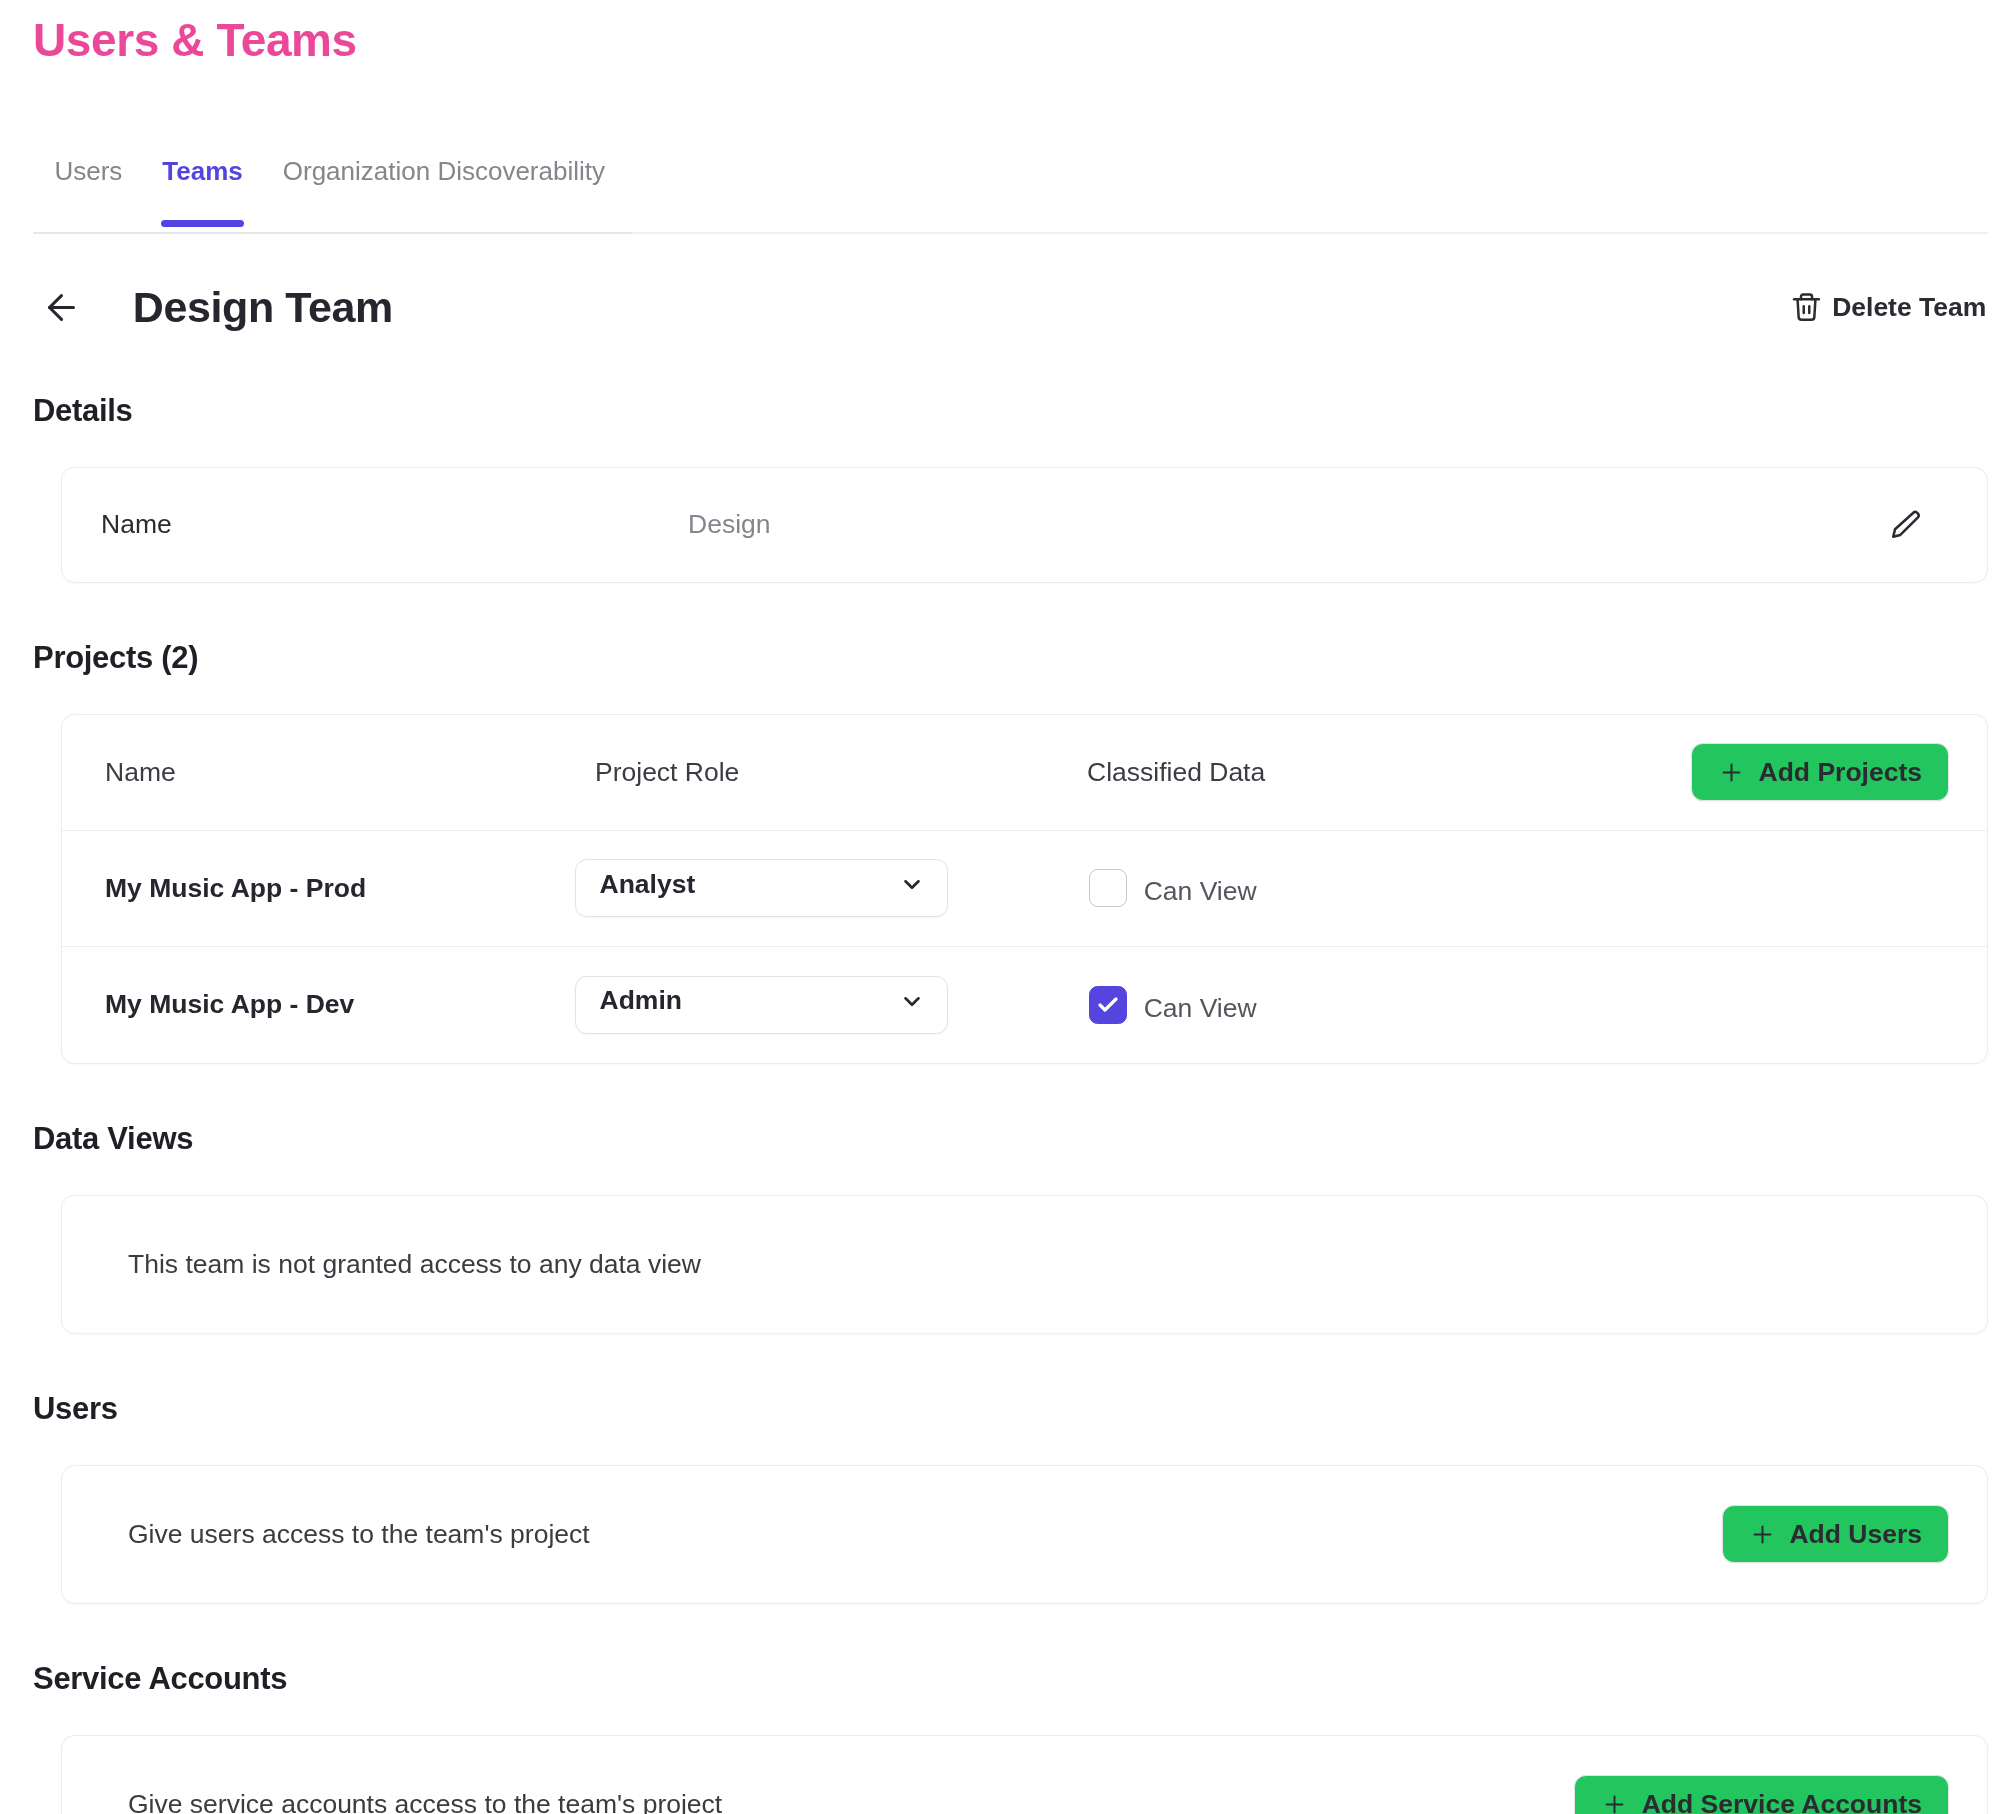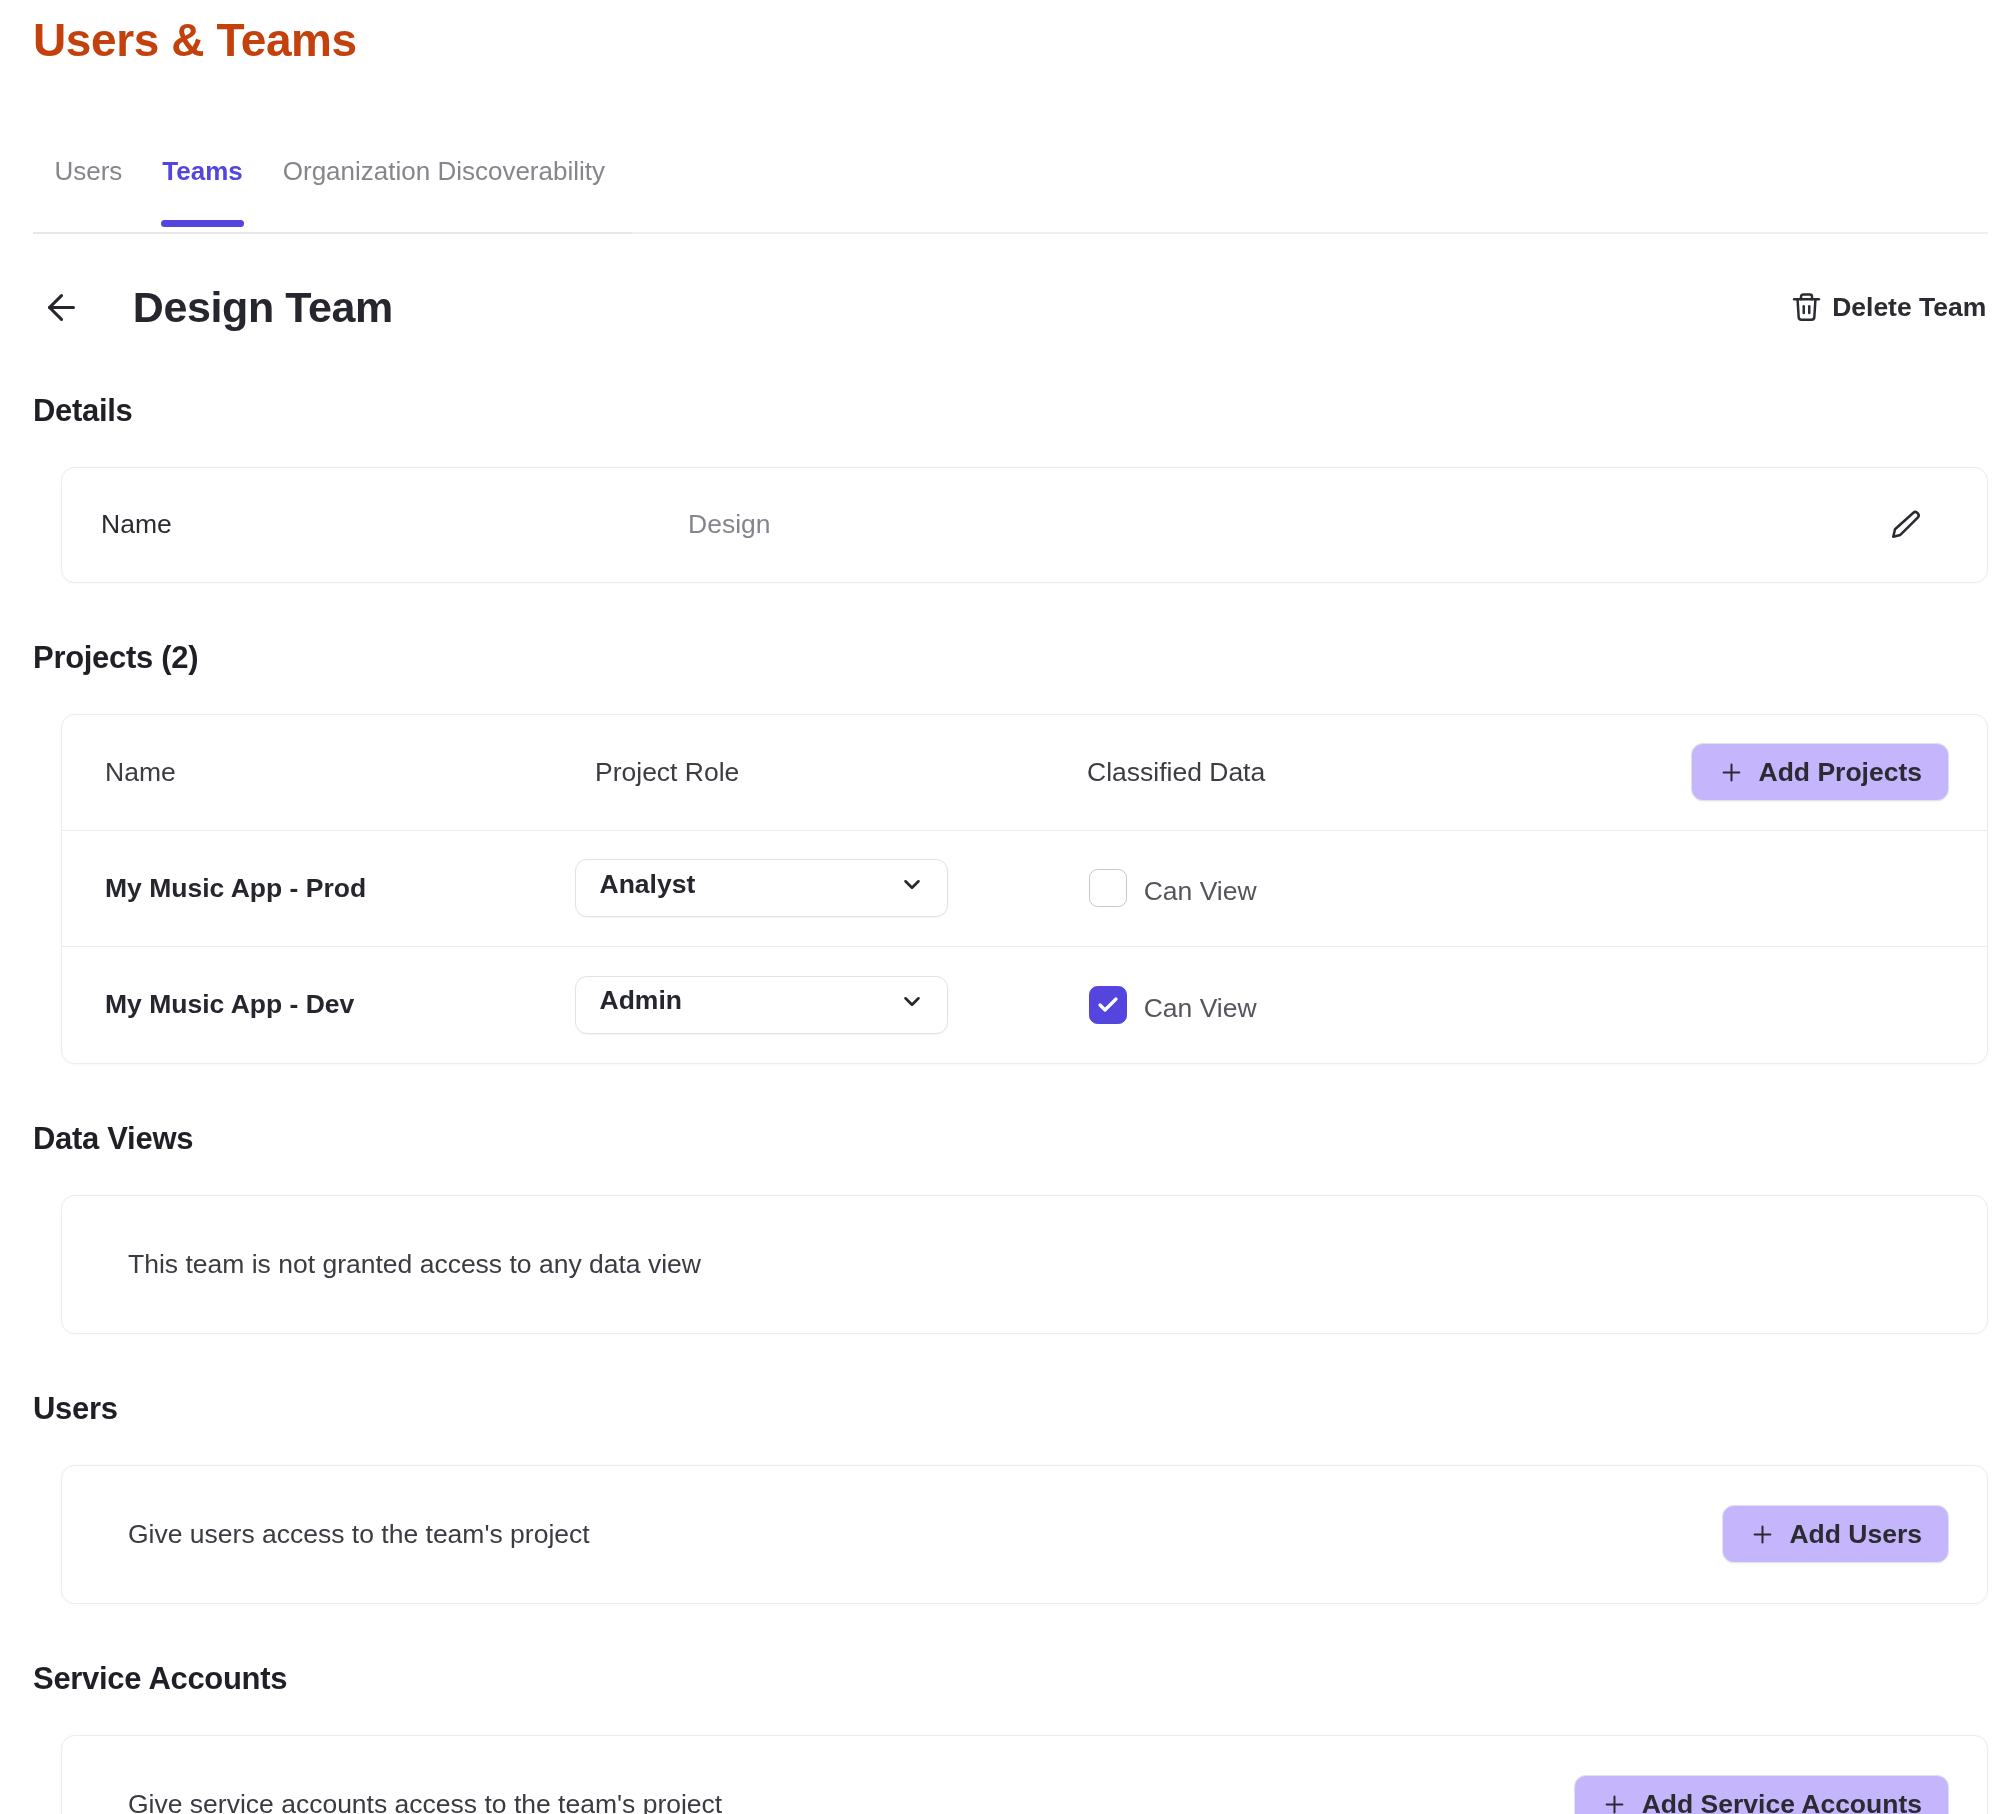--- a/index.html
+++ b/index.html
@@ -9,21 +9,21 @@
     font-family: "Liberation Sans", "DejaVu Sans", sans-serif;
     color: #26262e;
     overflow: hidden;
   }
   .page { padding: 0 29px 0 33px; }
 
   
   .page-title {
     margin-top: 13.7px;
     font-size: 46px; font-weight: 700; letter-spacing: -0.4px;
-    color: #c2410c; line-height: 53px;
+    color: #ec4899; line-height: 53px;
   }
 
   
   .tabbar {
     position: relative;
     margin-top: 89px;
     display: flex; gap: 40px;
     border-bottom: 2.6px solid #efeff1;
   }
   .tabbar::before {
@@ -107,21 +107,21 @@
     width: 38px; height: 38px; border-radius: 8.6px;
     border: 1.7px solid #c8c8ce; background: #fff; cursor: pointer;
     display: flex; align-items: center; justify-content: center; flex: none;
   }
   .checkbox svg { display: none; width: 24px; height: 24px; color: #fff; }
   .checkbox.checked { background: #5345de; border-color: #5345de; }
   .checkbox.checked svg { display: block; }
   .checkbox-label { font-size: 26.5px; color: #55555d; }
 
   .btn {
-    height: 58px; background: #c4b5fd; border: 0.9px solid #e3e3e7; border-radius: 12px;
+    height: 58px; background: #22c55e; border: 0.9px solid #e3e3e7; border-radius: 12px;
     box-shadow: 0 0.9px 1.7px rgba(20,20,30,0.04);
     display: flex; align-items: center; gap: 13.7px; padding: 0 26px;
     cursor: pointer; font-family: inherit; font-size: 26.5px; font-weight: 600; color: #2b2b31;
   }
   .btn svg { width: 27px; height: 27px; }
   .cell-btn { display: flex; justify-content: flex-end; }
 
   
   .empty-card { height: 139px; display: flex; align-items: center; padding: 0 38px 0 66px; }
   .empty-text { font-size: 26.5px; color: #3b3b42; }

